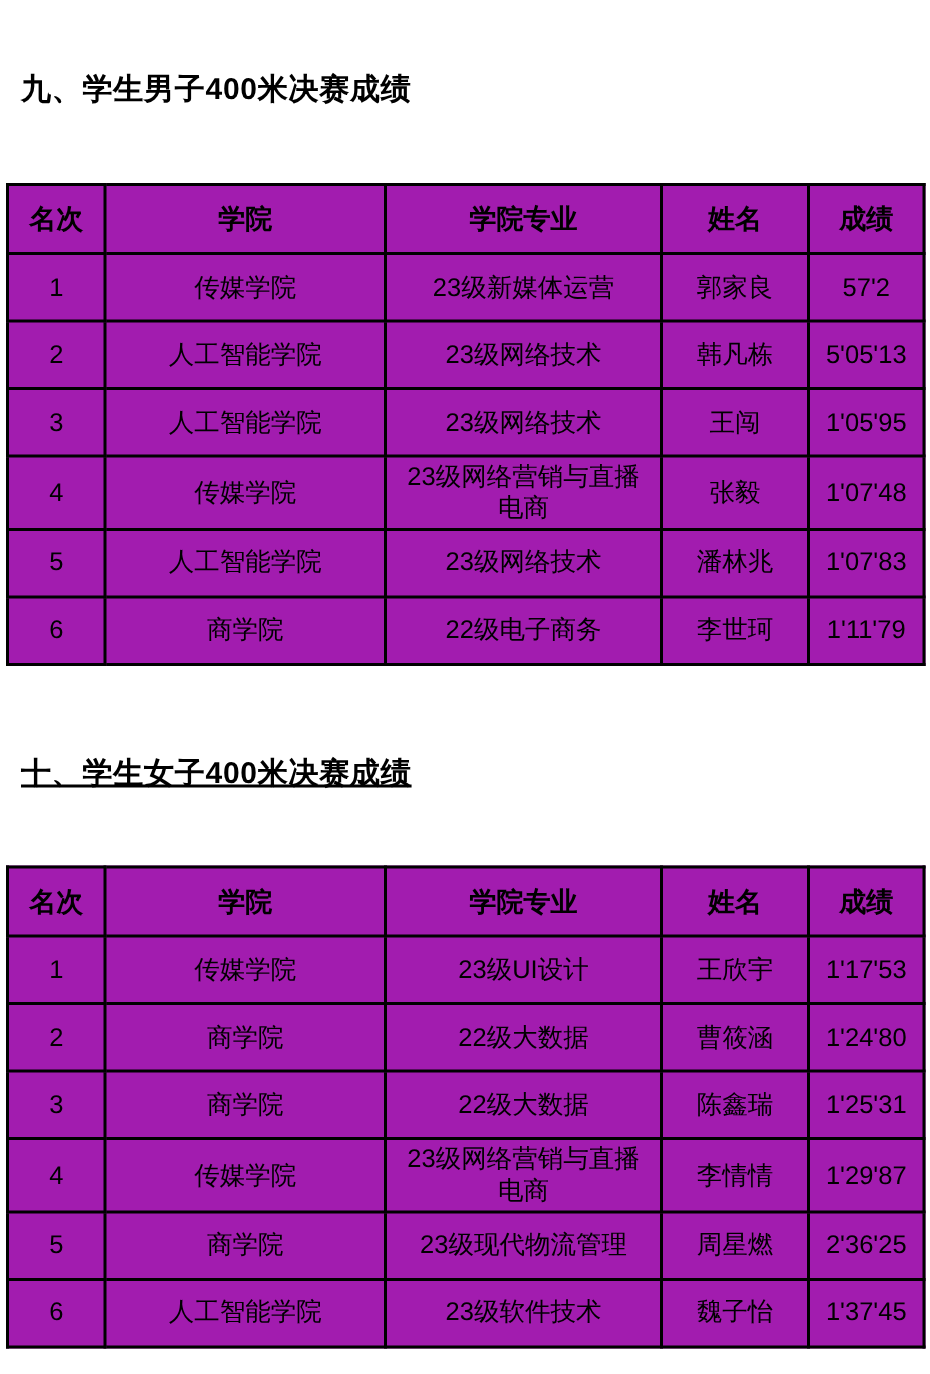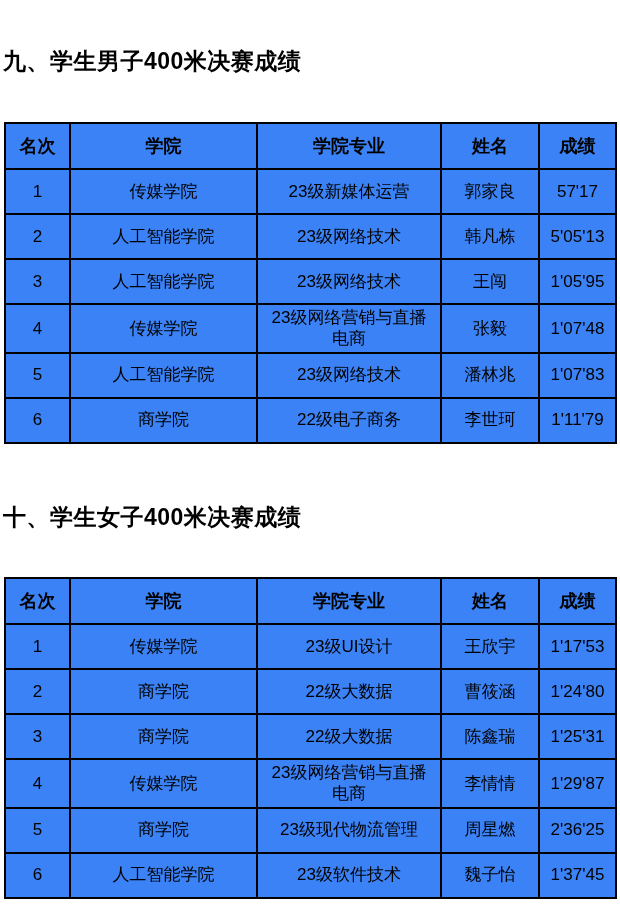--- a/index.html
+++ b/index.html
@@ -10,37 +10,37 @@
   body {
     width: 620px;
     height: 916px;
     position: relative;
     overflow: hidden;
     font-family: "Liberation Sans", "DejaVu Sans", sans-serif;
     color: #000000;
   }
   .section-title {
     position: absolute;
-    left: 3px;
+    left: 14px;
     margin: 0;
-    font-size: 23px;
+    font-size: 20px;
     font-weight: 700;
     letter-spacing: 0.5px;
     white-space: nowrap;
   }
   .title-1 { top: 46px; }
-  .title-2 { top: 502px; }
+  .title-2 { top: 502px; text-decoration: underline; }
 
   table.results {
     position: absolute;
     left: 4px;
     width: 611px;
     border-collapse: collapse;
     table-layout: fixed;
-    background: #3b82f6;
+    background: #a21caf;
   }
   .table-1 { top: 122px; }
   .table-2 { top: 577px; }
 
   table.results th,
   table.results td {
     border: 2px solid #000000;
     text-align: center;
     vertical-align: middle;
     padding: 2px 8px;
@@ -87,21 +87,21 @@
         <th>姓名</th>
         <th>成绩</th>
       </tr>
     </thead>
     <tbody>
         <tr>
           <td>1</td>
           <td>传媒学院</td>
           <td>23级新媒体运营</td>
           <td>郭家良</td>
-          <td>57'17</td>
+          <td>57'2</td>
         </tr>
         <tr>
           <td>2</td>
           <td>人工智能学院</td>
           <td>23级网络技术</td>
           <td>韩凡栋</td>
           <td>5'05'13</td>
         </tr>
         <tr>
           <td>3</td>

